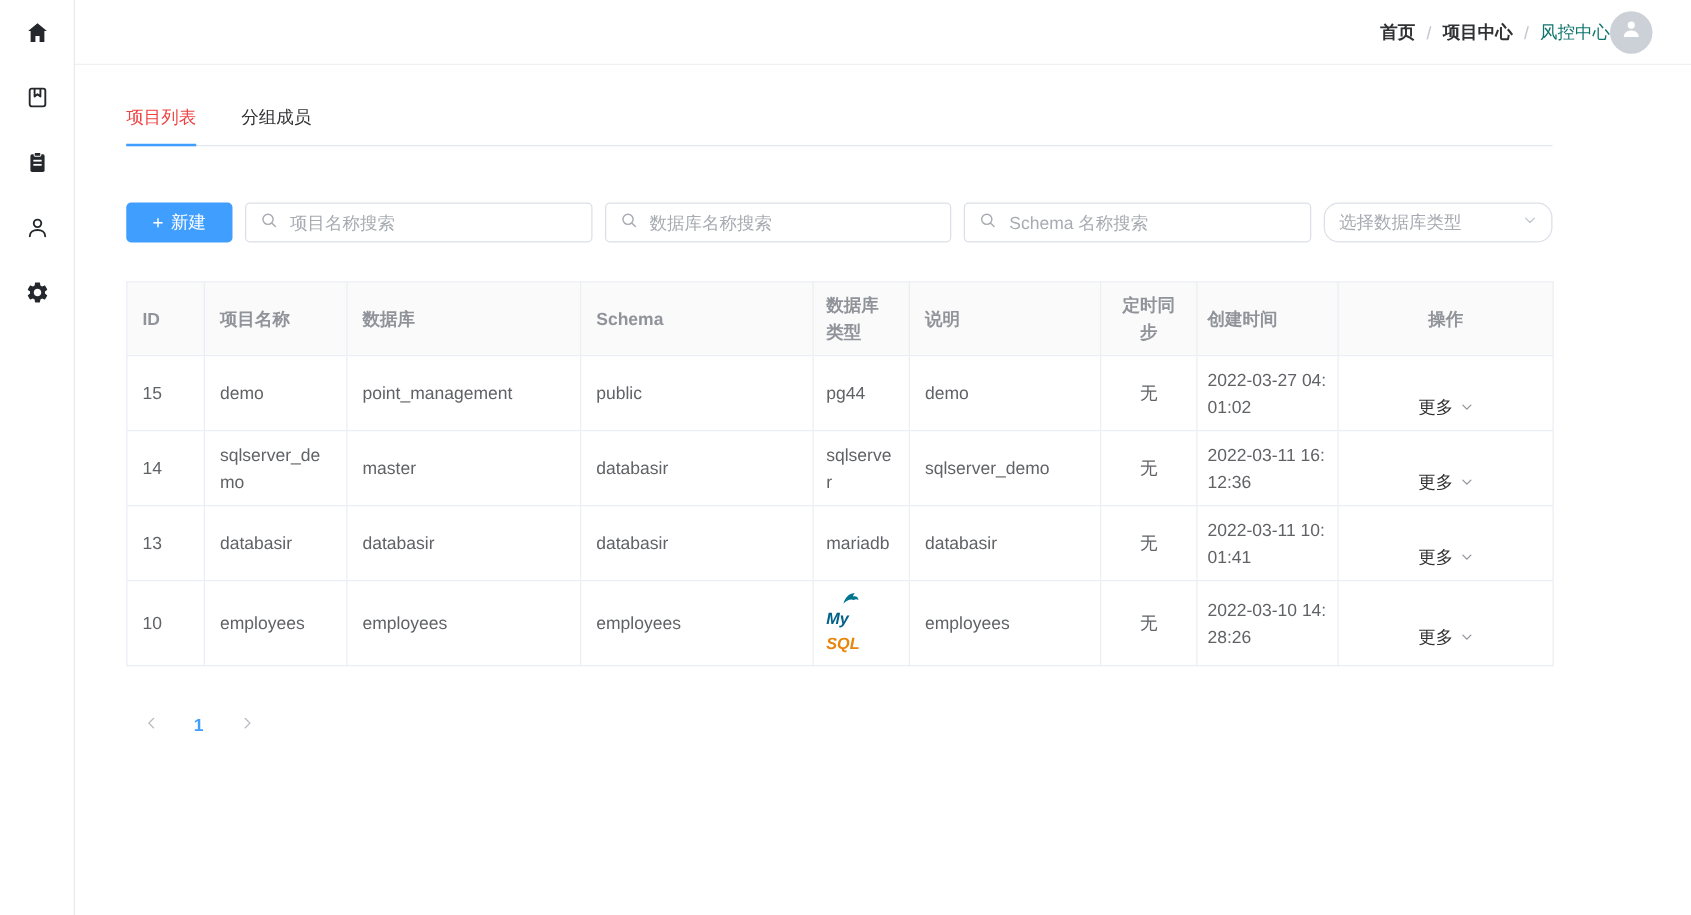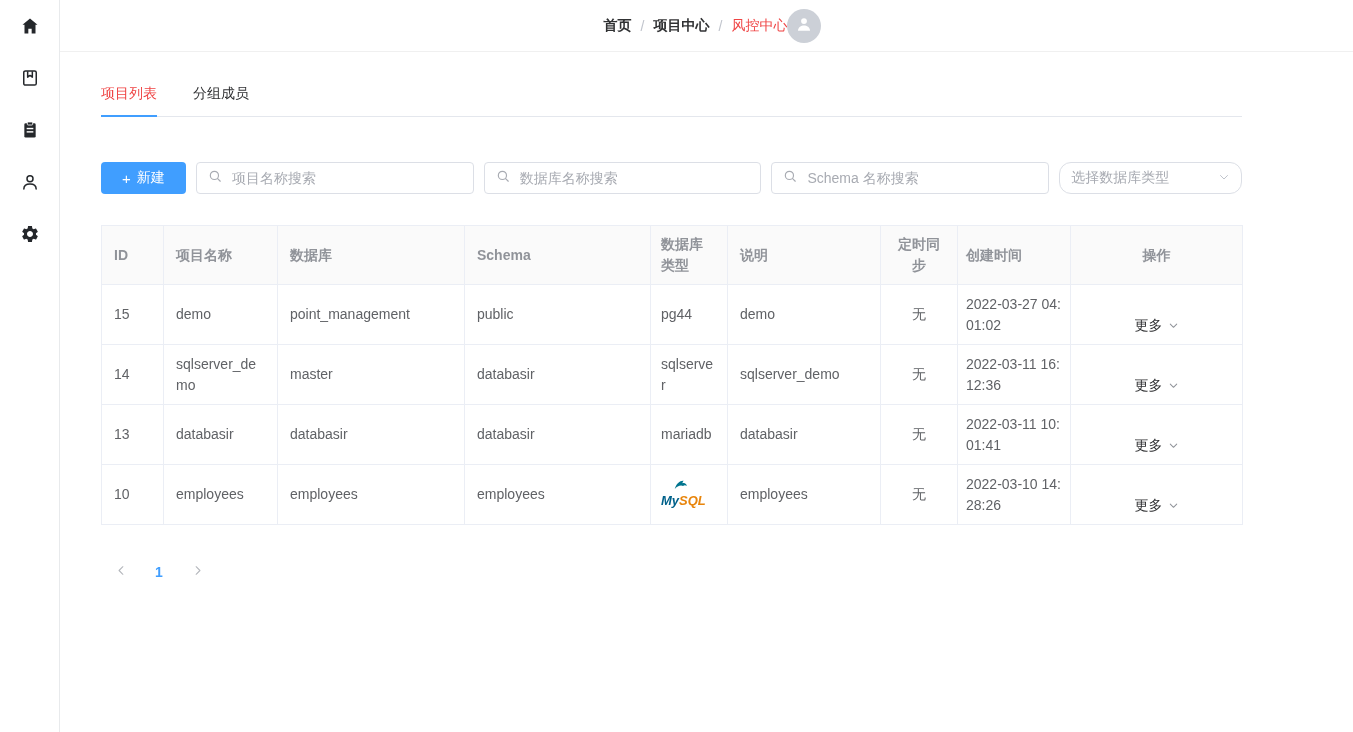--- a/index.html
+++ b/index.html
@@ -9,24 +9,24 @@
 
   
   .sidebar { position:absolute; left:0; top:0; width:60px; height:732px; background:#fff;
              border-right:1px solid #e8eaec; display:flex; flex-direction:column; align-items:center; }
   .side-item { width:60px; height:52px; display:flex; align-items:center; justify-content:center; cursor:pointer; }
   .side-item svg { width:20px; height:20px; display:block; }
 
   
   .main { margin-left:60px; height:732px; }
   .topbar { height:52px; border-bottom:1px solid #f0f0f0; display:flex; align-items:center;
-            justify-content:center; padding:0 31px 0 43px; }
+            justify-content:flex-end; padding:0 31px 0 43px; }
   .breadcrumb { font-size:14px; display:flex; align-items:center; gap:9px; }
   .crumb { color:#303133; font-weight:700; cursor:pointer; }
-  .crumb.current { color:#ef4444; font-weight:400; cursor:default; }
+  .crumb.current { color:#0f766e; font-weight:400; cursor:default; }
   .sep { color:#c0c4cc; }
   .avatar { width:34px; height:34px; border-radius:50%; background:#ccd0d7; display:flex;
             align-items:center; justify-content:center; cursor:pointer; overflow:hidden; }
 
   .content { padding-left:41px; width:1182px; }
 
   
   .tabs { margin-top:33px; width:1141px; border-bottom:1px solid #e4e7ed; display:flex; gap:36px; }
   .tab { font-size:14px; padding-bottom:13px; cursor:pointer; color:#303133; position:relative; }
   .tab.active { color:#ef4444; }
@@ -54,21 +54,21 @@
   th { background:#fafafa; color:#909399; font-weight:700; text-align:left; padding:8px 12px; height:58px; }
   td { color:#606266; padding:8px 12px; height:59px; background:#fff; }
   th.center, td.center { text-align:center; }
   th.tight, td.tight { padding-left:10px; padding-right:12px; }
   td.col-created, th.col-created { padding-left:8px; padding-right:8px; }
   .more { background:none; border:none; font-family:inherit; font-size:14px; color:#303133;
           display:inline-flex; align-items:center; gap:5px; cursor:pointer;margin-top:24px; }
 
   
   .mysql-logo { position:relative; display:inline-flex; align-items:baseline; font-style:italic;
-                font-weight:700; font-size:13px; padding-top:12px; }
+                font-weight:700; font-size:13px; padding-top:12px;flex-direction:column; }
   .mysql-logo .p1 { color:#00618a; }
   .mysql-logo .p2 { color:#e8850c; }
   .mysql-logo svg { position:absolute; top:0; left:13px; }
 
   
   .pagination { margin-top:31px; display:flex; align-items:center; gap:6px; padding-left:4px; }
   .page-btn { width:32px; height:32px; background:transparent; border:none; display:flex;
               align-items:center; justify-content:center; cursor:pointer; }
   .page-num { width:32px; height:32px; background:transparent; border:none; display:flex; align-items:center;
               justify-content:center; color:#409eff; font-weight:700; font-size:14px; font-family:inherit; cursor:pointer; }

